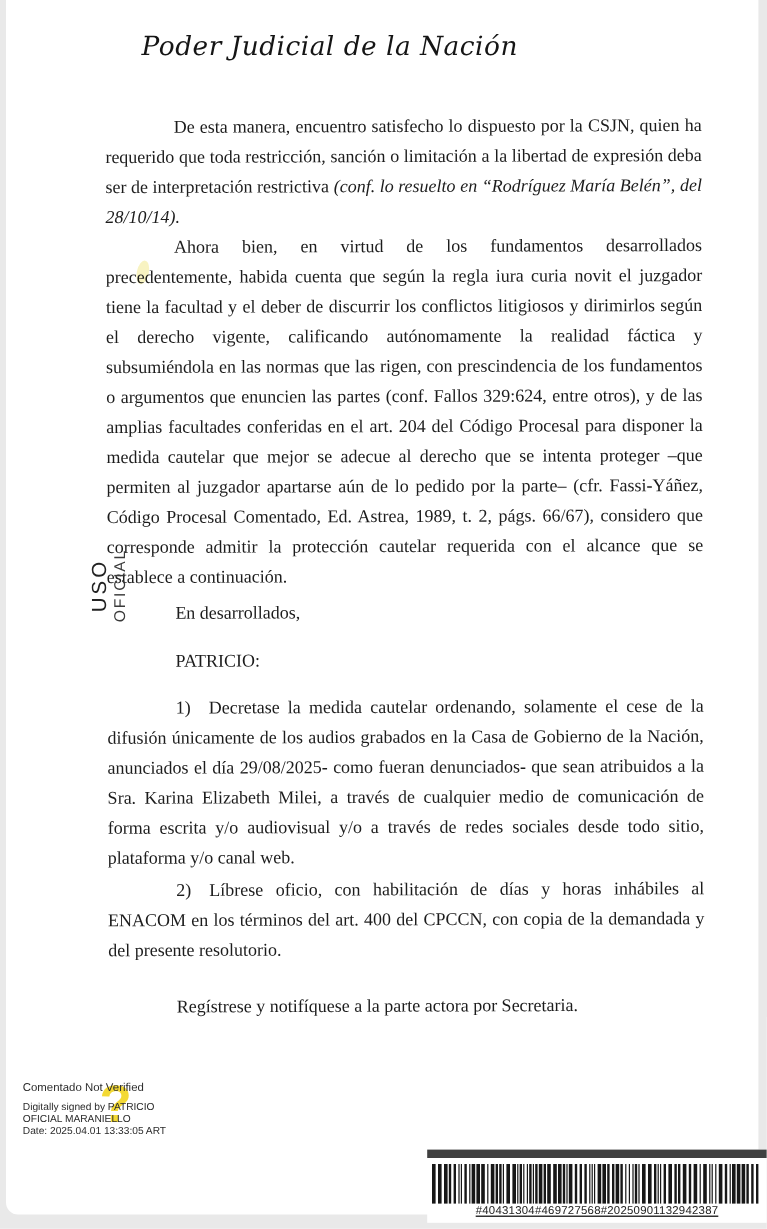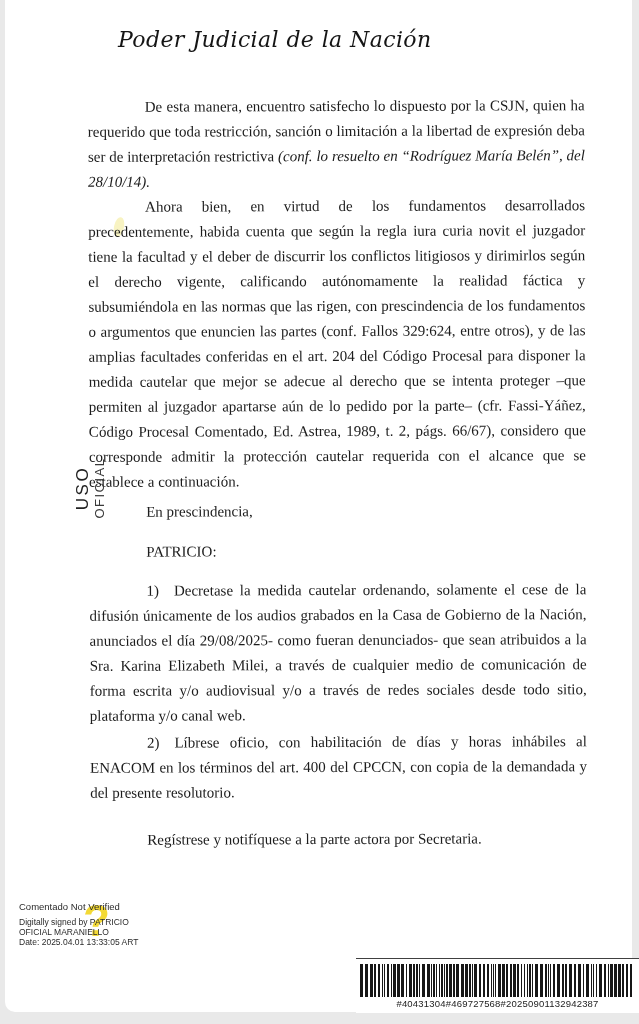--- a/index.html
+++ b/index.html
@@ -52,21 +52,21 @@
   .sig-status { font-size:9.5px; margin-bottom:5px; }
   .sig-line { font-size:8.5px; line-height:10px; }
   .sig-question-mark {
     position:absolute; left:78px; top:896px; z-index:1;
     font-family:"Liberation Sans", sans-serif; font-weight:bold;
     font-size:44px; color:#f2d312; opacity:.85;
   }
 
   .barcode-wrap {
     position:absolute; left:351px; top:958px; width:283px; height:54px;
-    background:#fff; border-top:1px solid #404040;
+    background:#fff; border-top:7px solid #404040;text-decoration:underline;
   }
   .barcode-bars {
     height:33px; margin:5px 2px 0 4px;
     display:flex; align-items:stretch;
   }
   .bar { flex:0 0 auto; background:#171717; height:100%; }
   .barcode-code {
     text-align:center; font-family:"Liberation Sans", sans-serif;
     font-size:9.5px; letter-spacing:.2px; color:#222; margin-top:1px;
   }
@@ -76,21 +76,21 @@
 
 <div class="page">
 
   <div class="header-script">Poder Judicial de la Nación</div>
 
   <div class="highlight-smudge"></div>
 
   <div class="document-body">
       <p class="doc-para body"><span>De esta manera, encuentro satisfecho lo dispuesto por la CSJN, quien ha requerido que toda restricción, sanción o limitación a la libertad de expresión deba ser de interpretación restrictiva </span><span class="italic">(conf. lo resuelto en “Rodríguez María Belén”, del 28/10/14).</span></p>
       <p class="doc-para body"><span>Ahora bien, en virtud de los fundamentos desarrollados precedentemente, habida cuenta que según la regla iura curia novit el juzgador tiene la facultad y el deber de discurrir los conflictos litigiosos y dirimirlos según el derecho vigente, calificando autónomamente la realidad fáctica y subsumiéndola en las normas que las rigen, con prescindencia de los fundamentos o argumentos que enuncien las partes (conf. Fallos 329:624, entre otros), y de las amplias facultades conferidas en el art. 204 del Código Procesal para disponer la medida cautelar que mejor se adecue al derecho que se intenta proteger –que permiten al juzgador apartarse aún de lo pedido por la parte– (cfr. Fassi-Yáñez, Código Procesal Comentado, Ed. Astrea, 1989, t. 2, págs. 66/67), considero que corresponde admitir la protección cautelar requerida con el alcance que se establece a continuación.</span></p>
-      <p class="doc-para lead"><span>En prescindencia,</span></p>
+      <p class="doc-para lead"><span>En desarrollados,</span></p>
       <p class="doc-para lead"><span>PATRICIO:</span></p>
       <p class="doc-para body"><span>1)  Decretase la medida cautelar ordenando, solamente el cese de la difusión únicamente de los audios grabados en la Casa de Gobierno de la Nación, anunciados el día 29/08/2025- como fueran denunciados- que sean atribuidos a la Sra. Karina Elizabeth Milei, a través de cualquier medio de comunicación de forma escrita y/o audiovisual y/o a través de redes sociales desde todo sitio, plataforma y/o canal web.</span></p>
       <p class="doc-para body"><span>2)  Líbrese oficio, con habilitación de días y horas inhábiles al ENACOM en los términos del art. 400 del CPCCN, con copia de la demandada y del presente resolutorio.</span></p>
       <p class="doc-para lead"><span>Regístrese y notifíquese a la parte actora por Secretaria.</span></p>
     </div>
 
   <div class="uso-block">
     <div class="uso-line1">USO</div>
     <div class="uso-line2">OFICIAL</div>
   </div>

